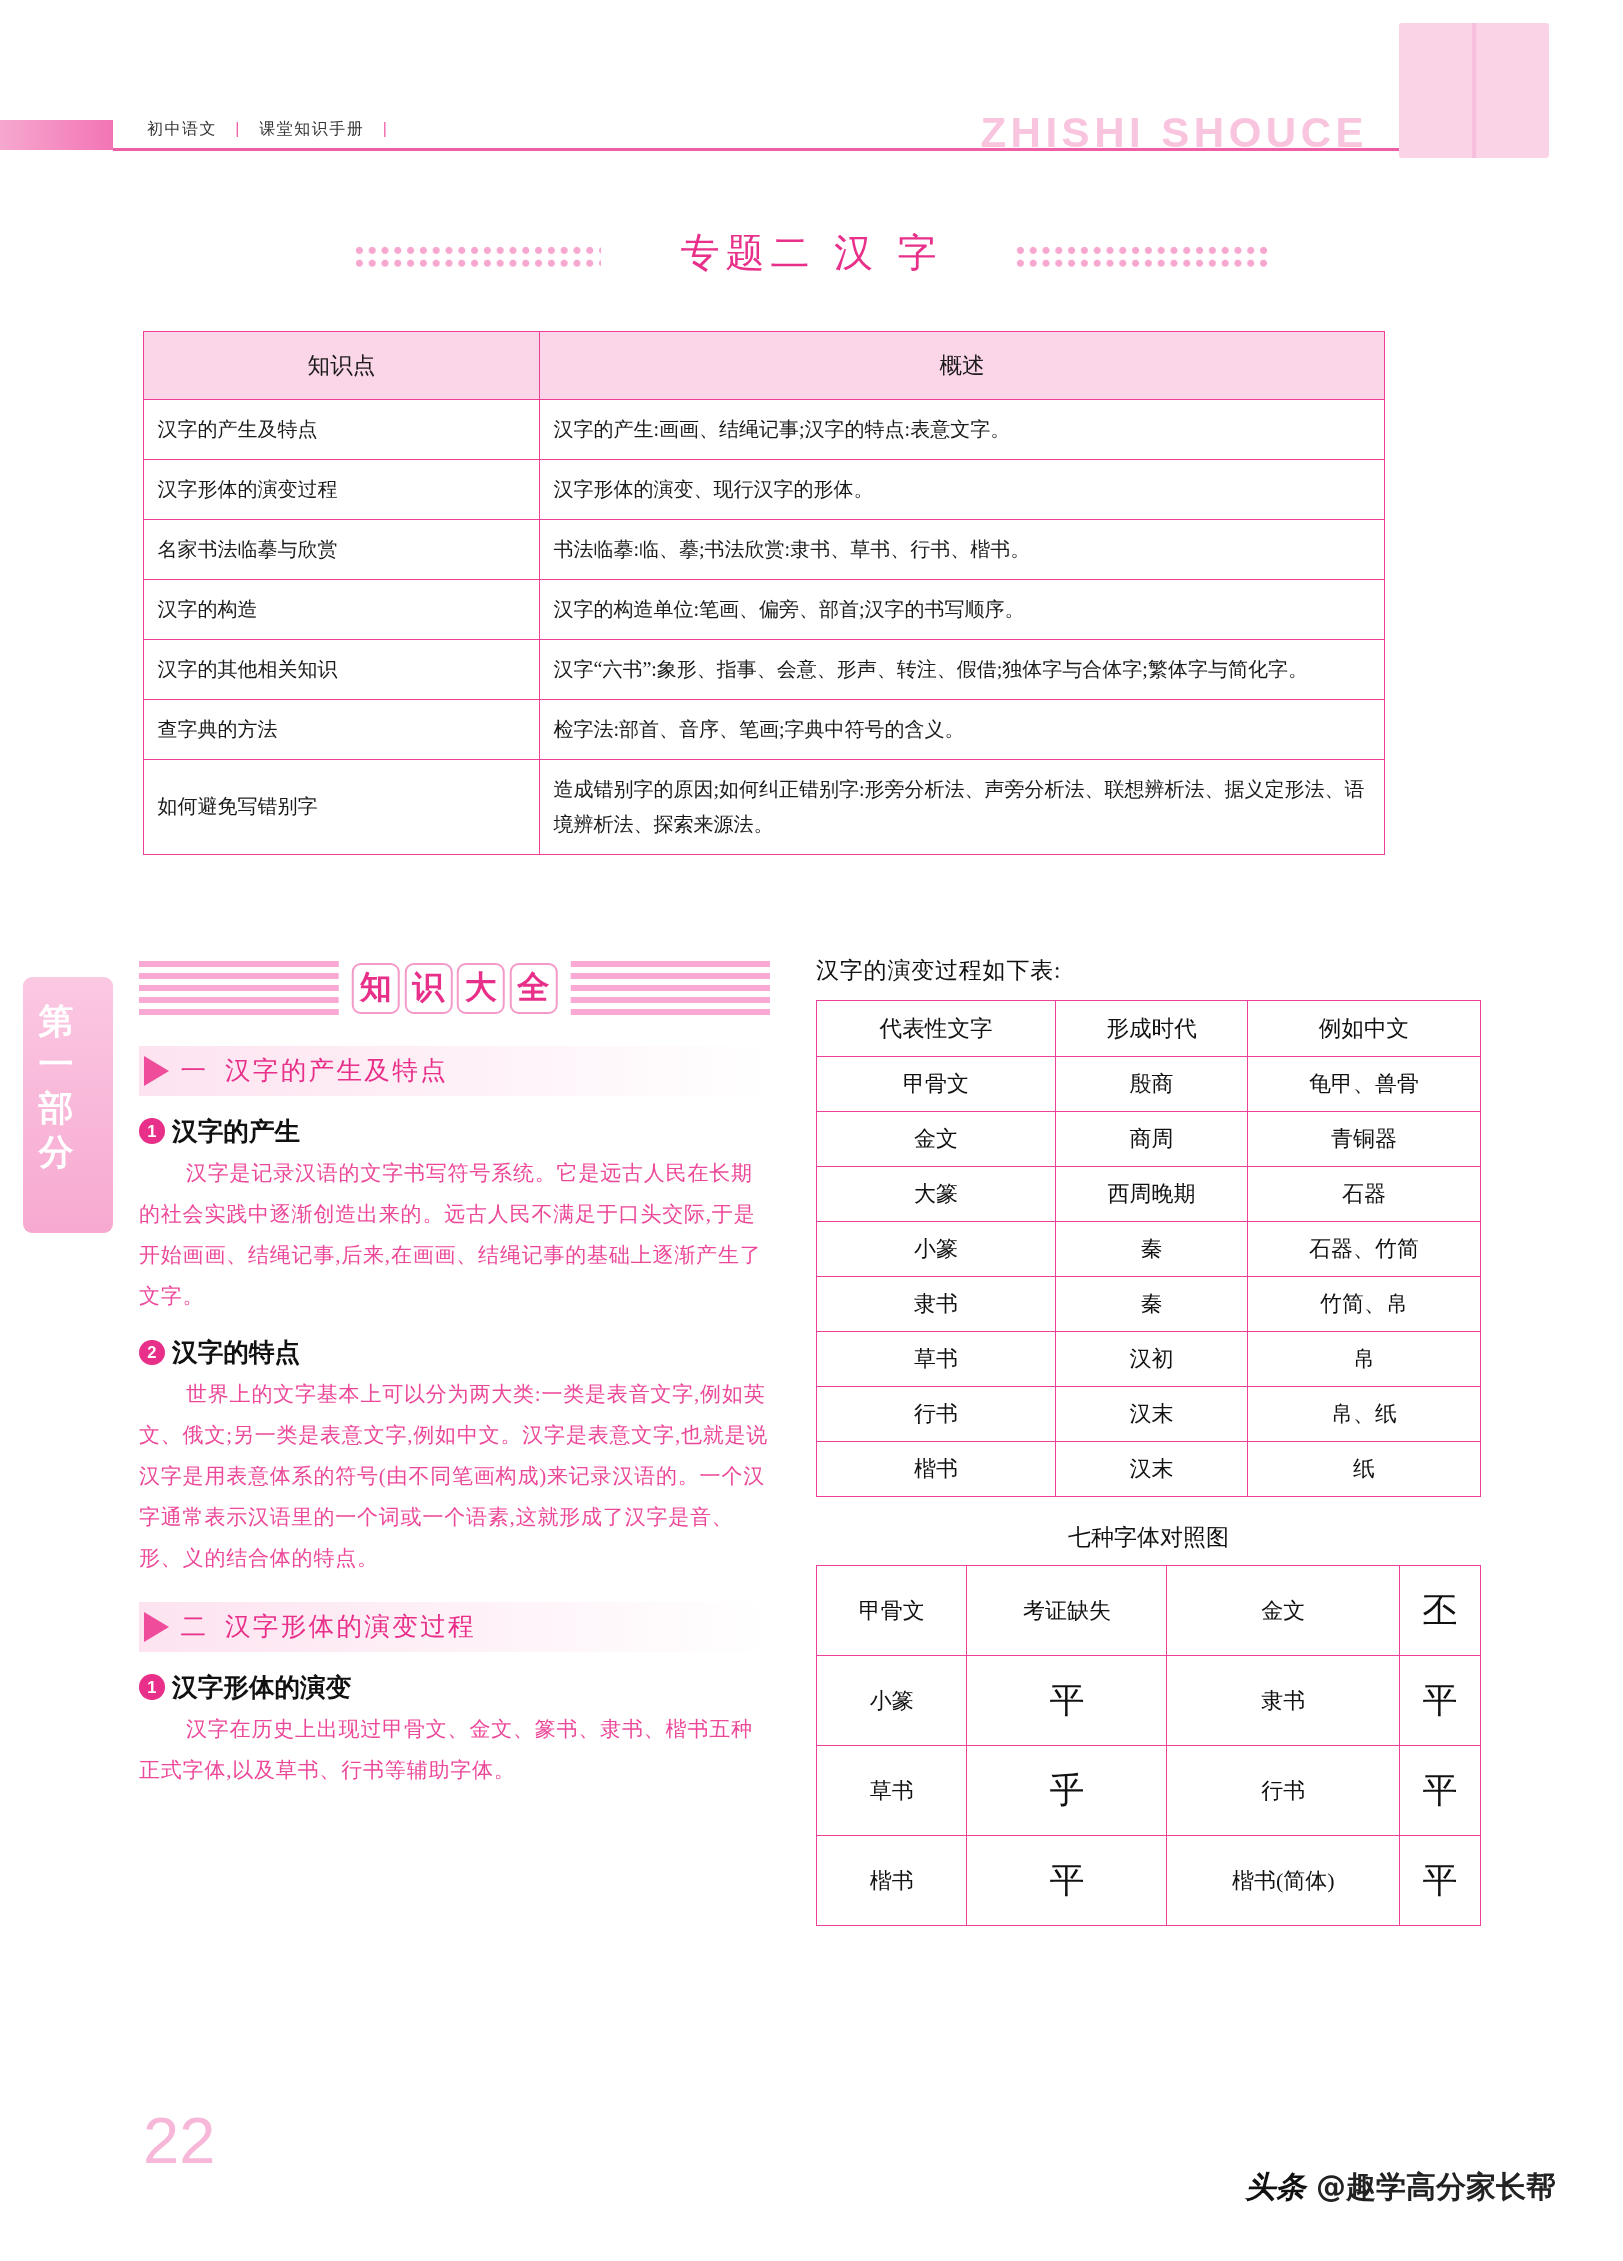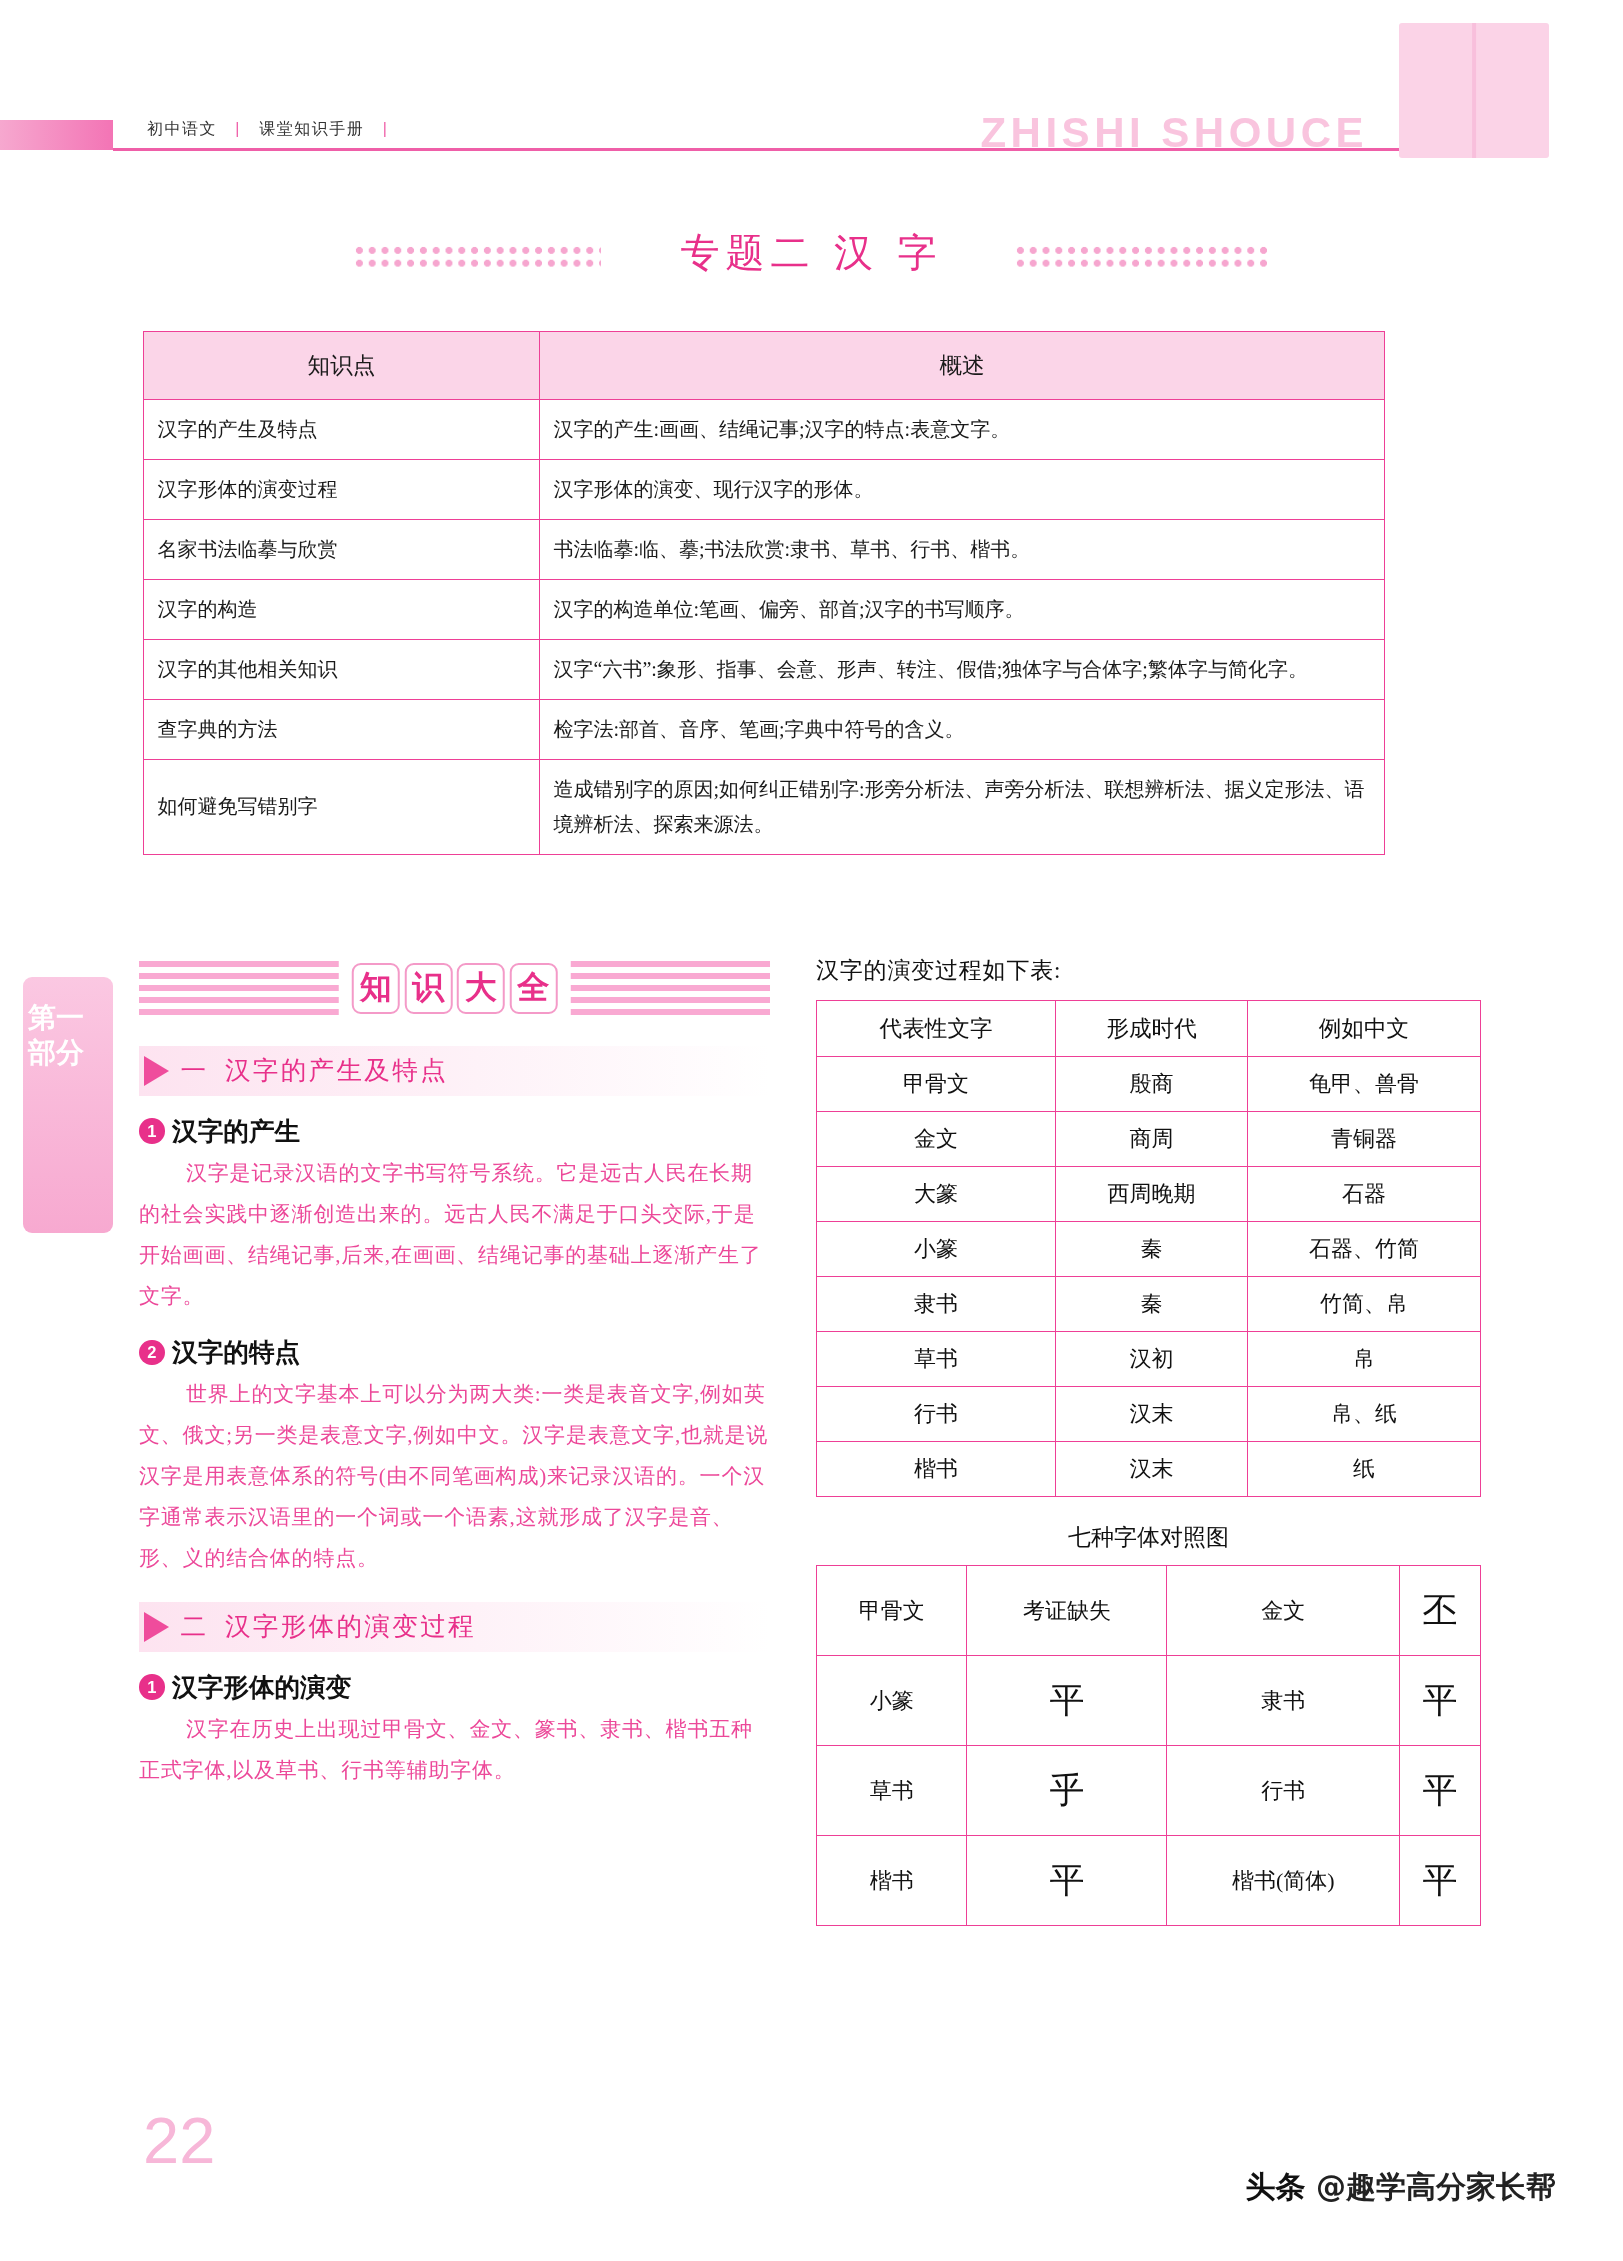--- a/index.html
+++ b/index.html
@@ -73,21 +73,21 @@
   }
   .ov-table td.k{width:368px;}
   
   .side-tab{
     position:absolute;left:22.6px;top:977px;width:90px;height:256px;
     background:linear-gradient(to bottom,#fbc8e2,#f7a9d0);
     border-radius:9px;
   }
   .side-tab span{
     position:absolute;left:0;top:22.6px;width:67px;text-align:center;
-    font-size:28px;color:#ffffff;line-height:1.25;
+    font-size:35px;color:#ffffff;line-height:1.25;
     font-family:"DejaVu Sans", sans-serif;
     font-weight:bold;
   }
   
   .col-left{
     position:absolute;left:139px;top:955px;width:631px;
   }
   .col-right{
     position:absolute;left:816px;top:955px;width:665px;
   }
@@ -154,21 +154,21 @@
   
   .pgnum{
     position:absolute;left:143px;bottom:83px;
     font-size:65px;color:#f7b7d8;font-family:"Liberation Sans", sans-serif;
   }
   .watermark{
     position:absolute;right:68px;bottom:53px;display:flex;align-items:center;gap:10.5px;
     font-size:30px;color:#222;font-family:"DejaVu Sans", sans-serif;font-weight:bold;
   }
   .watermark .tt{
-    font-size:30px;color:#111;
+    font-size:30px;color:#111;font-style:italic;
   }
 </style>
 </head>
 <body>
 
 <div class="hdr-band"></div>
 <div class="hdr-line"></div>
 <div class="hdr-title">
   <span>初中语文</span>
   <span class="sep">|</span>

